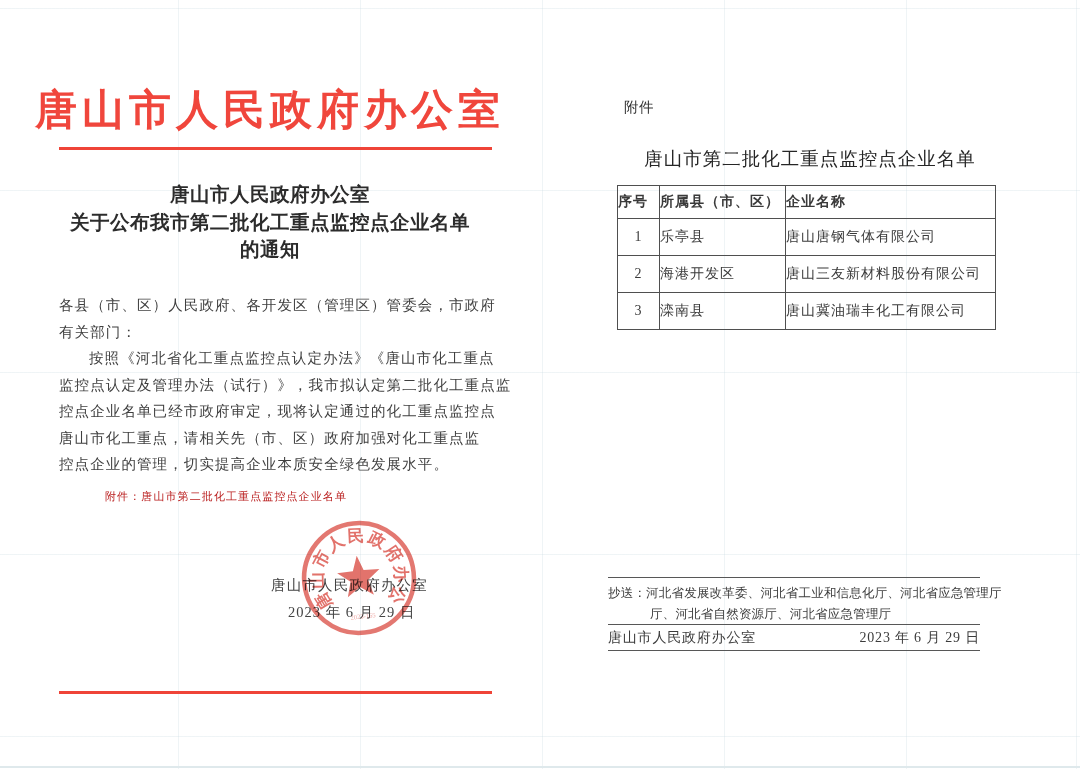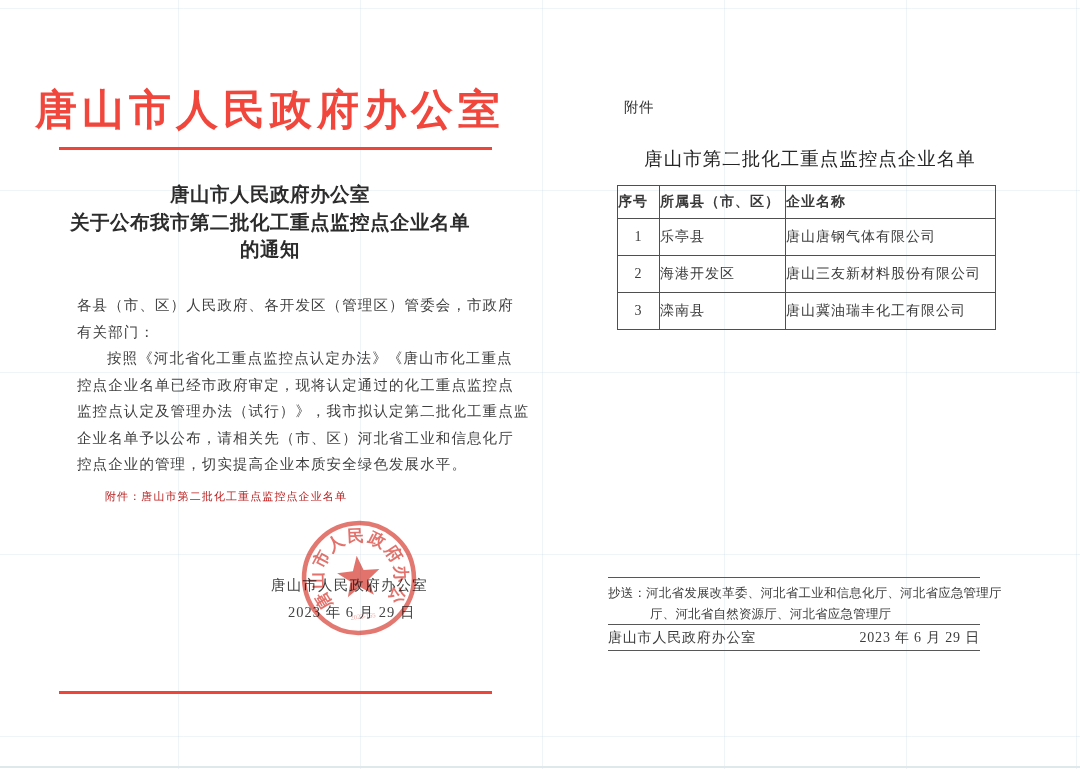--- a/index.html
+++ b/index.html
@@ -30,21 +30,20 @@
   }
   .red-rule{position:absolute;left:59px;top:147px;width:433px;height:3px;background:#ef4438;}
   .doc-title{
     position:absolute;left:20px;top:181px;width:500px;text-align:center;
     font-size:19.5px;font-weight:700;color:#2c2c2c;line-height:27.5px;letter-spacing:.5px;
   }
   .body-block{
     position:absolute;left:59px;top:292px;width:436px;
     font-size:14.5px;line-height:26.5px;letter-spacing:1.1px;color:#3f3f3f;
     white-space:nowrap;
-    margin-left:18px;
   }
   .body-block .indent{text-indent:30px;}
   .attach-ref{
     position:absolute;left:105px;top:489px;font-size:11px;letter-spacing:1.1px;color:#b91c1c;white-space:nowrap;
   }
   .signer{position:absolute;left:271px;top:576px;font-size:14.5px;letter-spacing:1.2px;white-space:nowrap;color:#434343;}
   .sign-date{position:absolute;left:288px;top:603px;font-size:14.5px;letter-spacing:1px;white-space:nowrap;color:#434343;}
   .seal{position:absolute;left:298px;top:517px;width:122px;height:122px;
     mix-blend-mode:multiply;transform:rotate(-6deg);}
   .red-rule-bottom{position:absolute;left:59px;top:691px;width:433px;height:2.5px;background:#ef4438;}
@@ -84,23 +83,23 @@
   <div class="doc-title">
     <div>唐山市人民政府办公室</div>
     <div>关于公布我市第二批化工重点监控点企业名单</div>
     <div>的通知</div>
   </div>
 
   <div class="body-block">
     <div>各县（市、区）人民政府、各开发区（管理区）管委会，市政府</div>
     <div>有关部门：</div>
     <div class="indent">按照《河北省化工重点监控点认定办法》《唐山市化工重点</div>
+    <div>监控点认定及管理办法（试行）》，我市拟认定第二批化工重点监</div>
     <div>控点企业名单已经市政府审定，现将认定通过的化工重点监控点</div>
-    <div>监控点认定及管理办法（试行）》，我市拟认定第二批化工重点监</div>
-    <div>企业名单予以公布，请相关先（市、区）河北省工业和信息化厅</div>
+    <div>唐山市化工重点，请相关先（市、区）政府加强对化工重点监</div>
     <div>控点企业的管理，切实提高企业本质安全绿色发展水平。</div>
   </div>
 
   <div class="attach-ref">附件：唐山市第二批化工重点监控点企业名单</div>
 
   <div class="signer">唐山市人民政府办公室</div>
   <div class="sign-date">2023 年 6 月 29 日</div>
 
   <svg class="seal" viewBox="0 0 120 120">
     <circle cx="60" cy="60" r="54" fill="none" stroke="#dd5a52" stroke-width="4.5" opacity="0.82"></circle>

